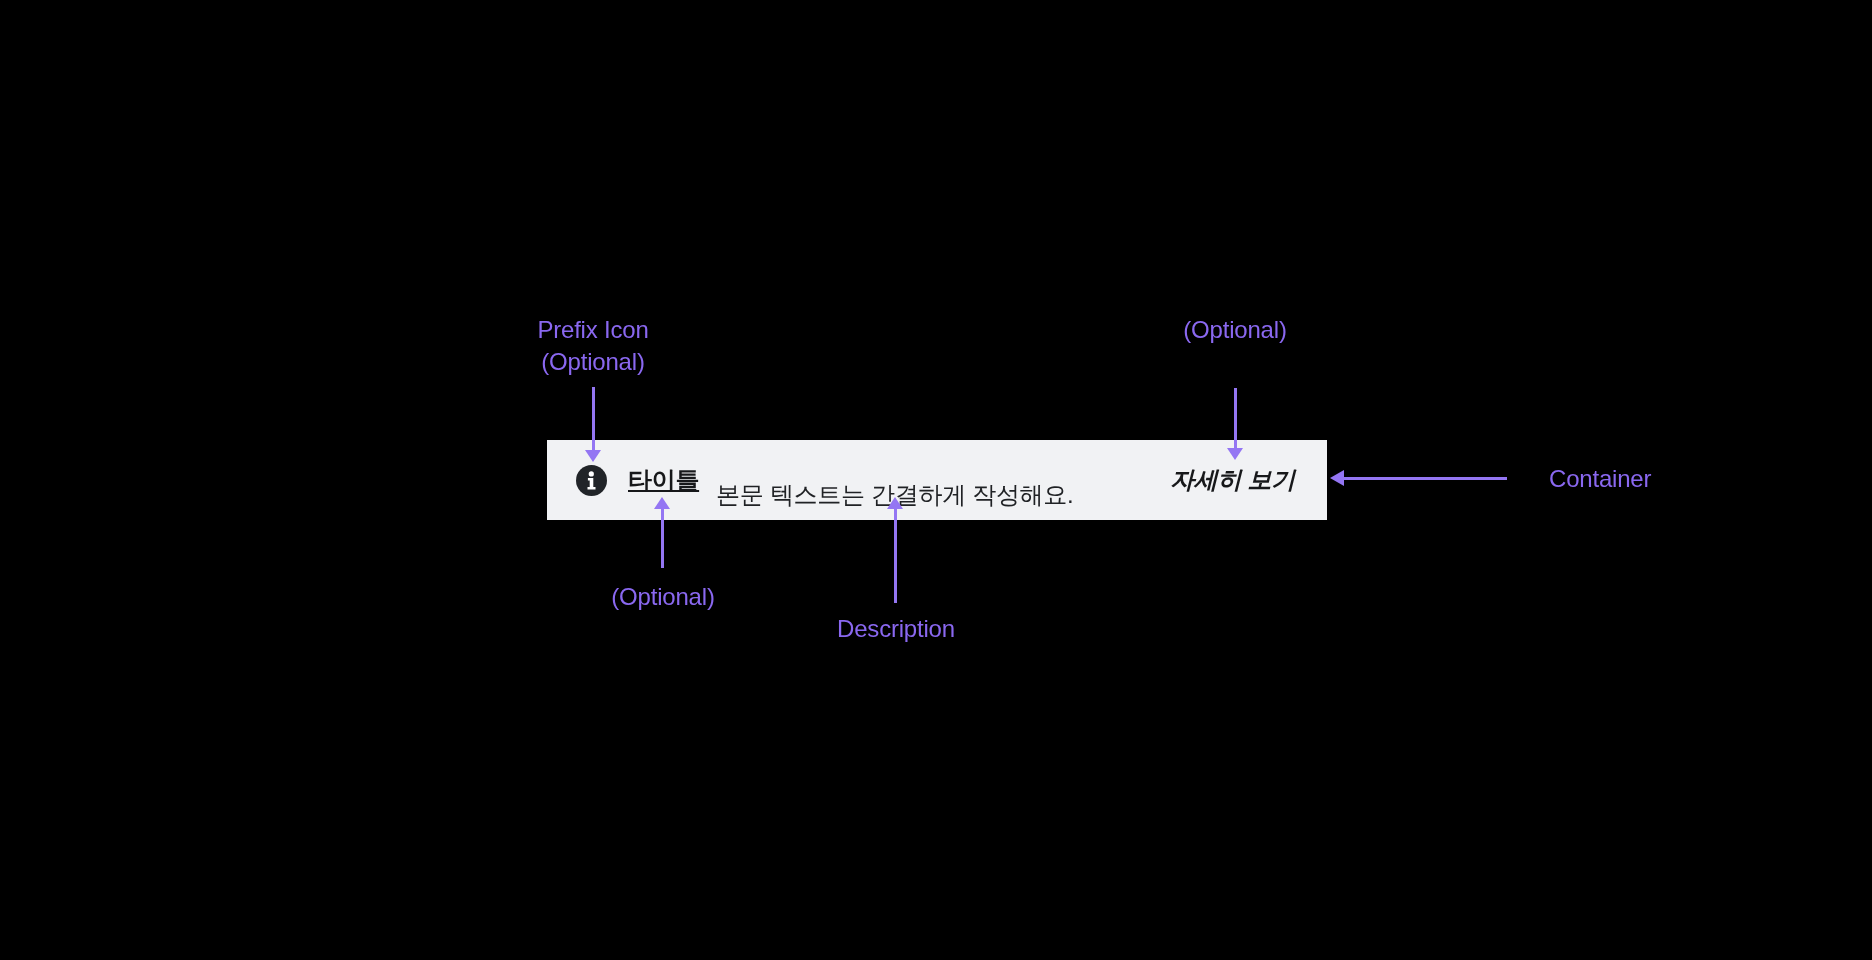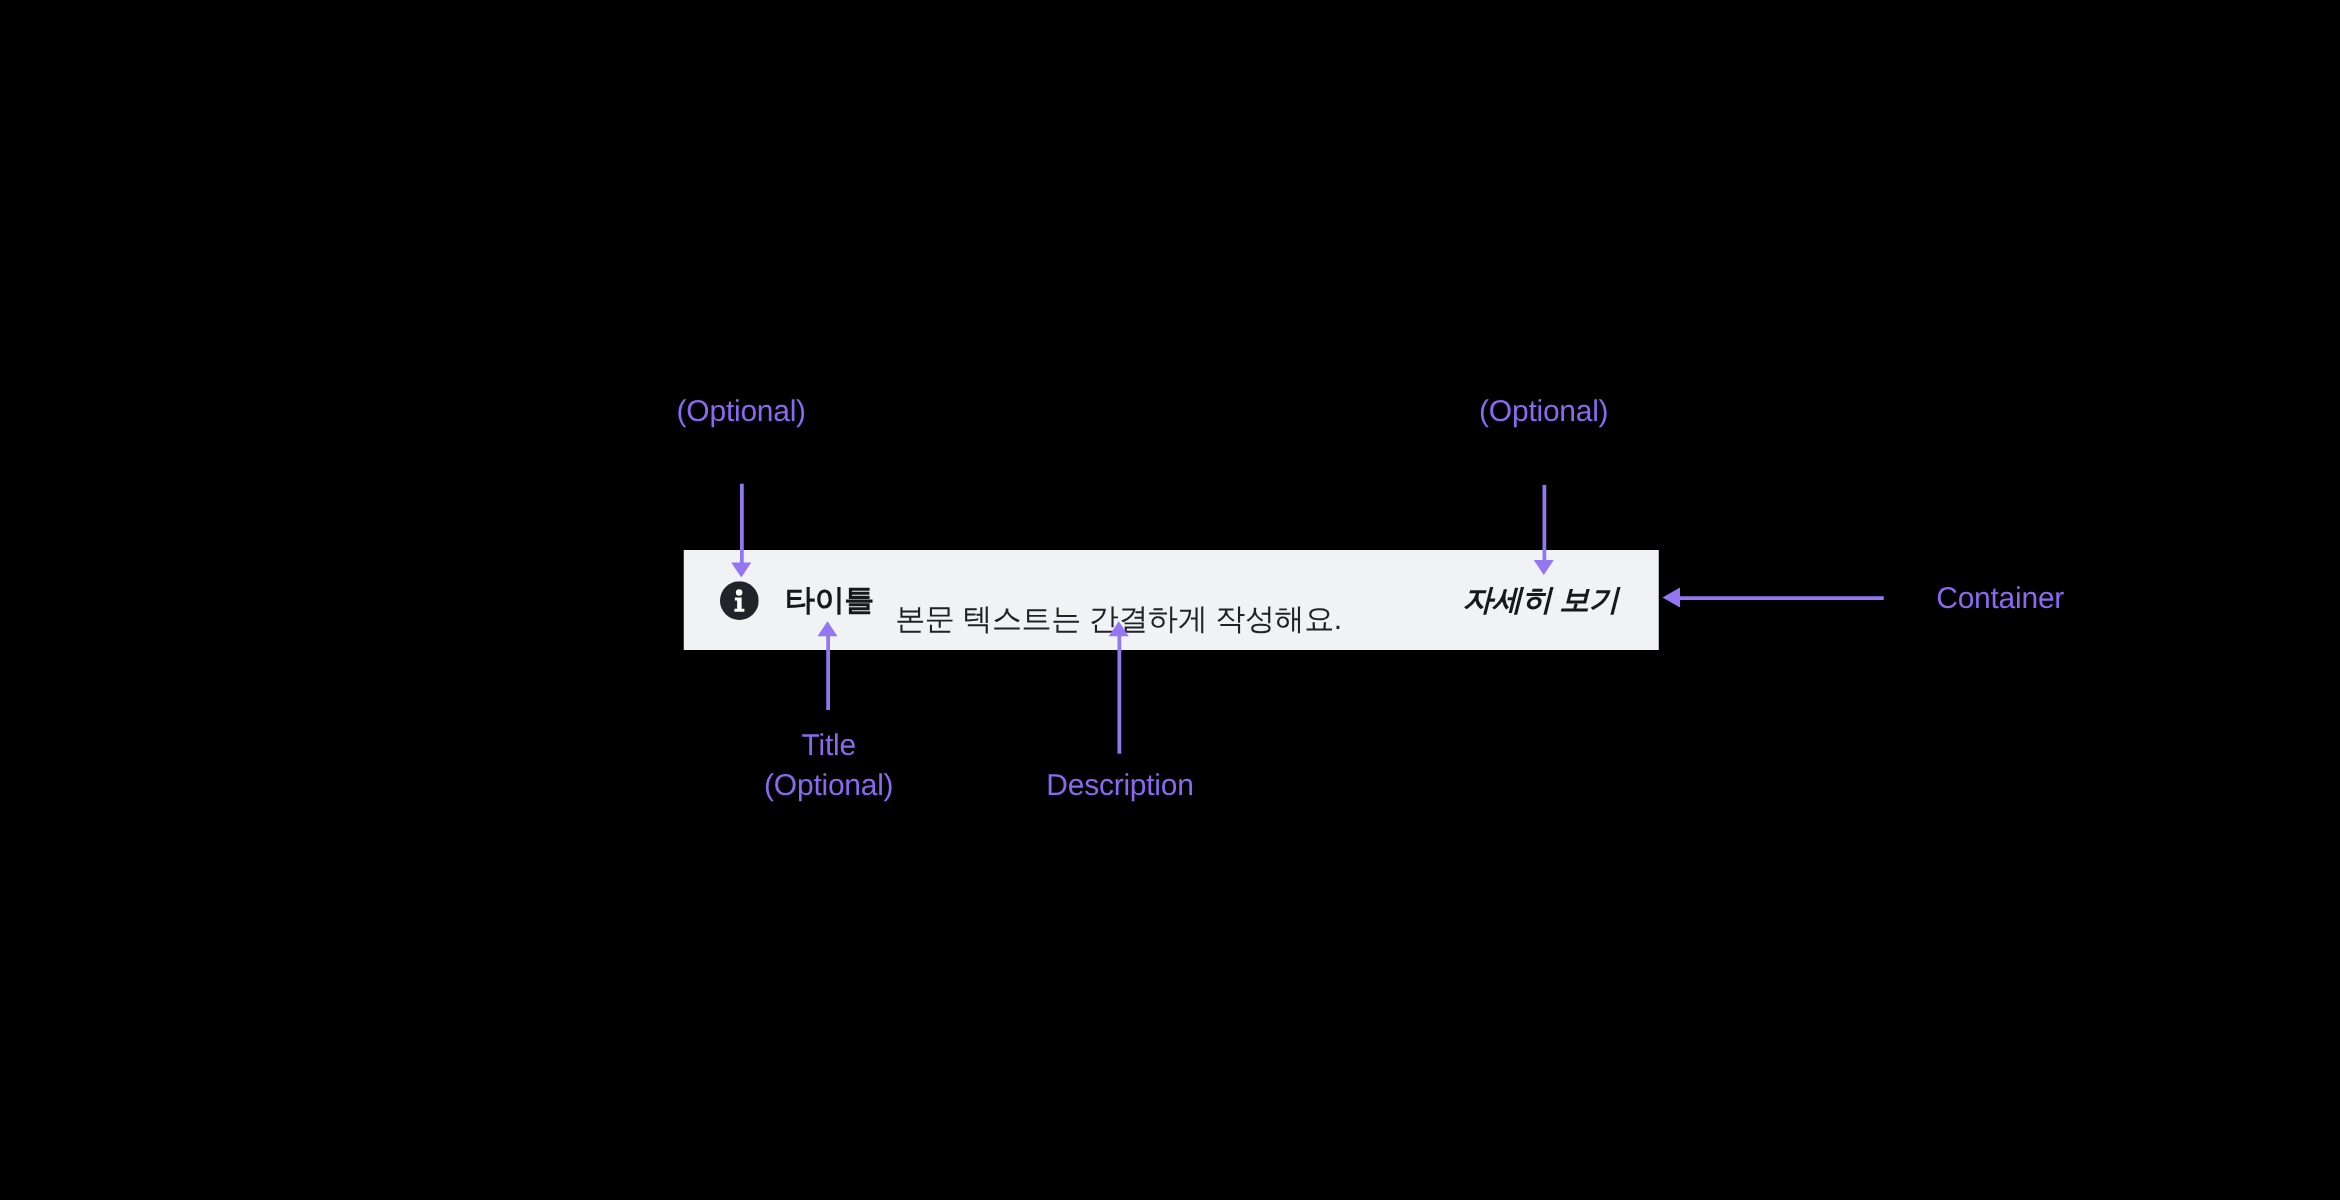--- a/index.html
+++ b/index.html
@@ -18,21 +18,21 @@
   .stage{position:relative;width:1872px;height:960px;background:var(--page-bg);overflow:hidden;}
 
   
   .banner{
     position:absolute;left:547px;top:440px;width:780px;height:80px;
     background:var(--banner-bg);
     display:flex;align-items:center;
     padding:0 32px 0 29px;
   }
   .banner .icon-wrap{width:31px;height:31px;flex:0 0 31px;margin-right:21px;}
-  .banner .title{font-size:24px;font-weight:700;color:var(--banner-title);letter-spacing:-0.3px;white-space:nowrap;}
+  .banner .title{font-size:24px;font-weight:700;color:var(--banner-title);letter-spacing:-0.3px;white-space:nowrap;text-decoration:underline;}
   .banner .desc{font-size:24px;font-weight:400;color:var(--banner-desc);margin-left:17px;letter-spacing:-0.3px;white-space:nowrap;margin-top:29px;}
   .banner .ghost-btn{
     margin-left:auto;border:none;background:transparent;cursor:pointer;
     font-family:"Liberation Sans",sans-serif;
     font-size:24px;font-weight:700;color:var(--banner-title);letter-spacing:-0.3px;white-space:nowrap;padding:0;font-style:italic;
   }
 
   
   .note{
     position:absolute;color:var(--accent);
@@ -62,37 +62,37 @@
         <circle cx="15.3" cy="8.9" r="2.6" fill="#ffffff"></circle>
         <path d="M17.3 13 L17.3 22 L19.5 22 L19.5 24.4 L11.5 24.4 L11.5 22 L13.7 22 L13.7 15.4 L11.9 15.4 L11.9 13 Z" fill="#ffffff"></path>
       </svg>
     </span>
     <span class="title">타이틀</span>
     <span class="desc">본문 텍스트는 간결하게 작성해요.</span>
     <button class="ghost-btn">자세히 보기</button>
   </div>
 
   <div class="note two-line" style="left:473px;top:314px;">
+    <div>Prefix Icon</div>
     <div>(Optional)</div>
   </div>
   <div class="aline v" style="left:592px;top:387px;height:64px;"></div>
   <div class="ahead down" style="left:585px;top:450px;"></div>
 
   <div class="note two-line" style="left:1115px;top:314px;">
     <div>(Optional)</div>
   </div>
   <div class="aline v" style="left:1234px;top:388px;height:61px;"></div>
   <div class="ahead down" style="left:1227px;top:448px;"></div>
 
   <div class="note" style="left:1549px;top:463px;text-align:center;">Container</div>
   <div class="aline h" style="left:1342px;top:477px;width:165px;"></div>
   <div class="ahead left" style="left:1330px;top:470px;"></div>
 
   <div class="note two-line" style="left:543px;top:581px;">
-    <div>Title</div>
     <div>(Optional)</div>
   </div>
   <div class="aline v" style="left:661px;top:508px;height:60px;"></div>
   <div class="ahead up" style="left:654px;top:497px;"></div>
 
   <div class="note" style="left:796px;top:613px;width:200px;">Description</div>
   <div class="aline v" style="left:894px;top:508px;height:95px;"></div>
   <div class="ahead up" style="left:887px;top:497px;"></div>
 
 </div>

